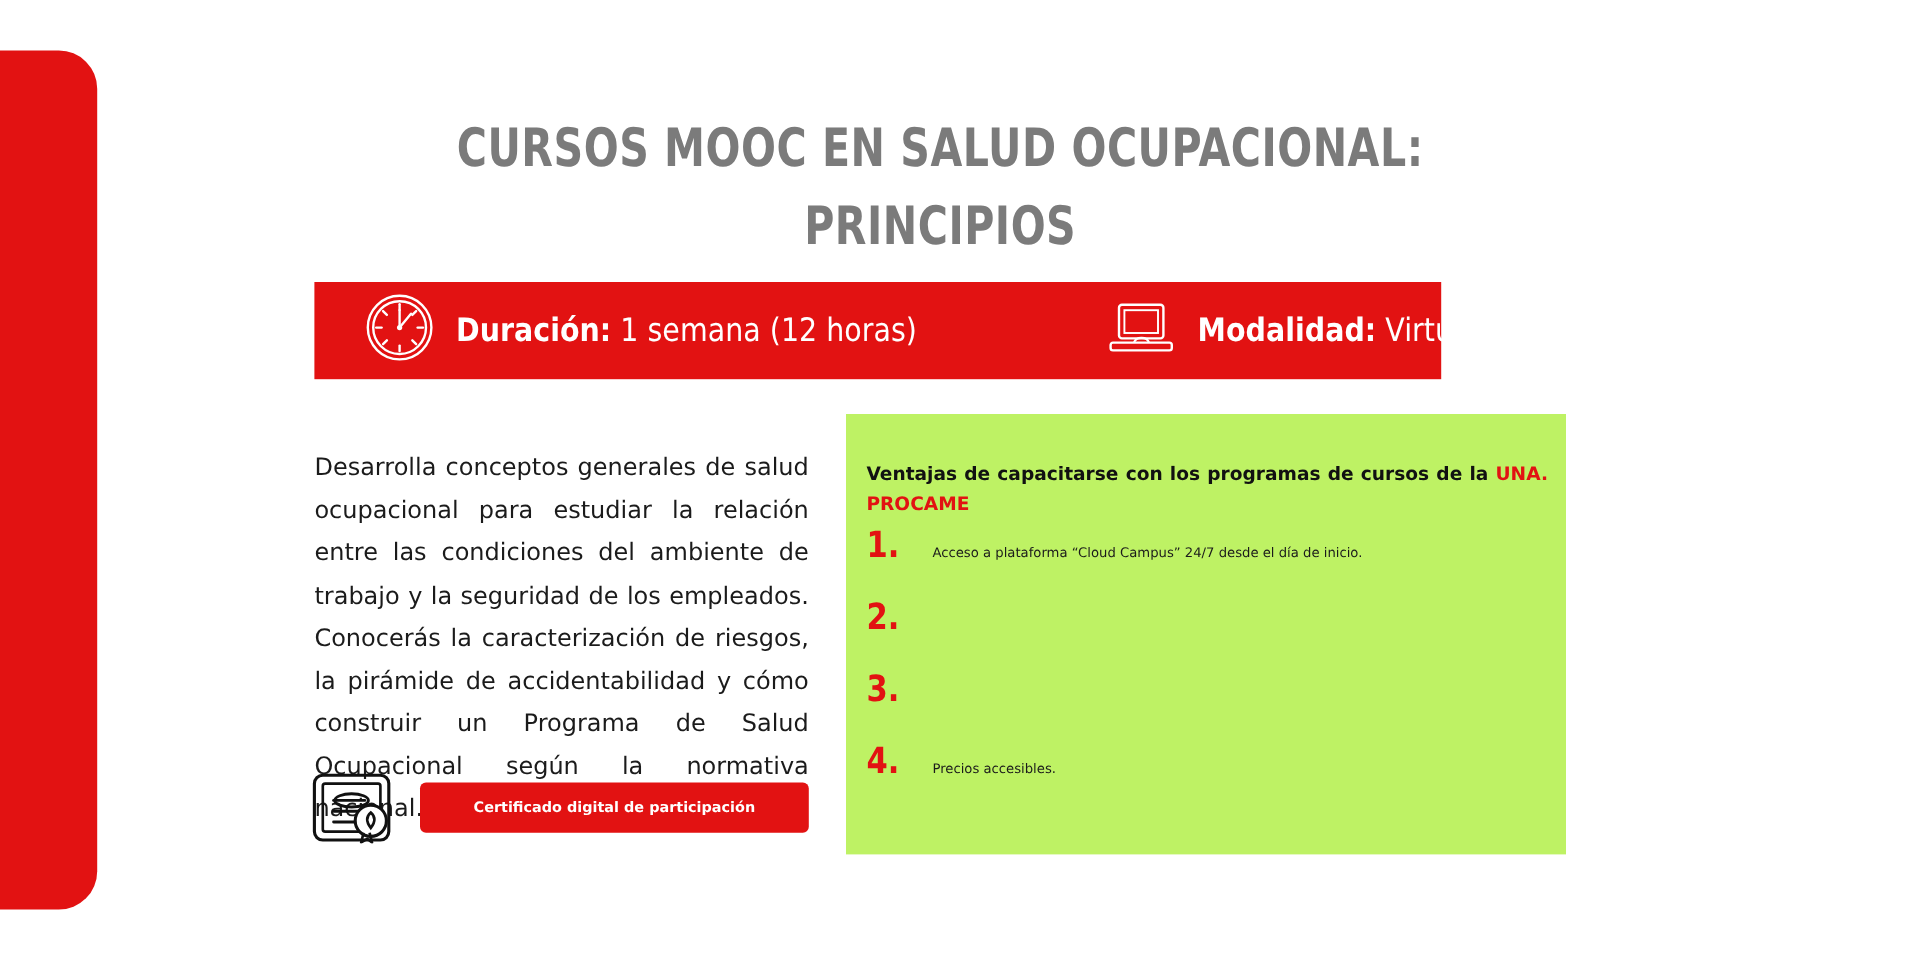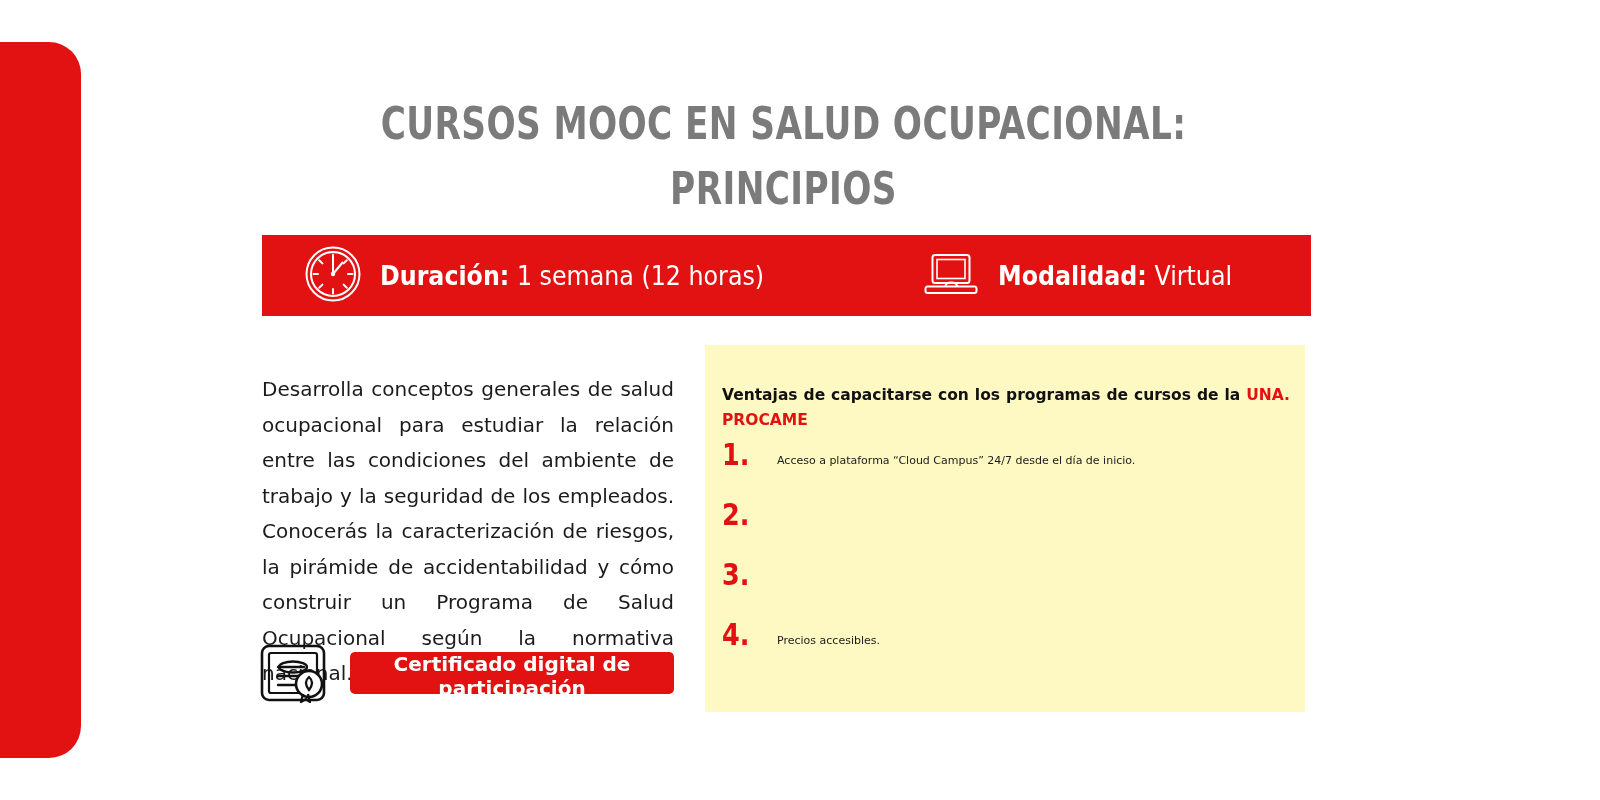--- a/index.html
+++ b/index.html
@@ -52,21 +52,21 @@
     transform: scaleX(0.78);
     transform-origin: 50% 50%;
     white-space: pre-line;
   }
 
   
   #info-banner {
     position: absolute;
     left: 262px;
     top: 235px;
-    width: 1049px;
+    width: 939px;
     height: 81px;
     background: #E21212;
     display: flex;
     align-items: center;
   }
   .banner-item {
     display: flex;
     align-items: center;
     color: #ffffff;
   }
@@ -119,34 +119,34 @@
     left: 92px;
     top: 9px;
     width: 324px;
     height: 42px;
     background: #E21212;
     border: none;
     border-radius: 5px;
     color: #ffffff;
     font-family: "DejaVu Sans", sans-serif;
     font-weight: bold;
-    font-size: 20px;
+    font-size: 12px;
     letter-spacing: 0px;
     cursor: pointer;
     padding: 0;
   }
 
   
   #advantages-panel {
     position: absolute;
     left: 705px;
     top: 345px;
     width: 600px;
     height: 367px;
-    background: #fef9c3;
+    background: #bef264;
   }
   #advantages-heading {
     position: absolute;
     left: 17px;
     top: 22px;
     width: 568px;
     text-align: justify;
     text-align-last: left;
     color: #111111;
     font-family: "DejaVu Sans", sans-serif;

